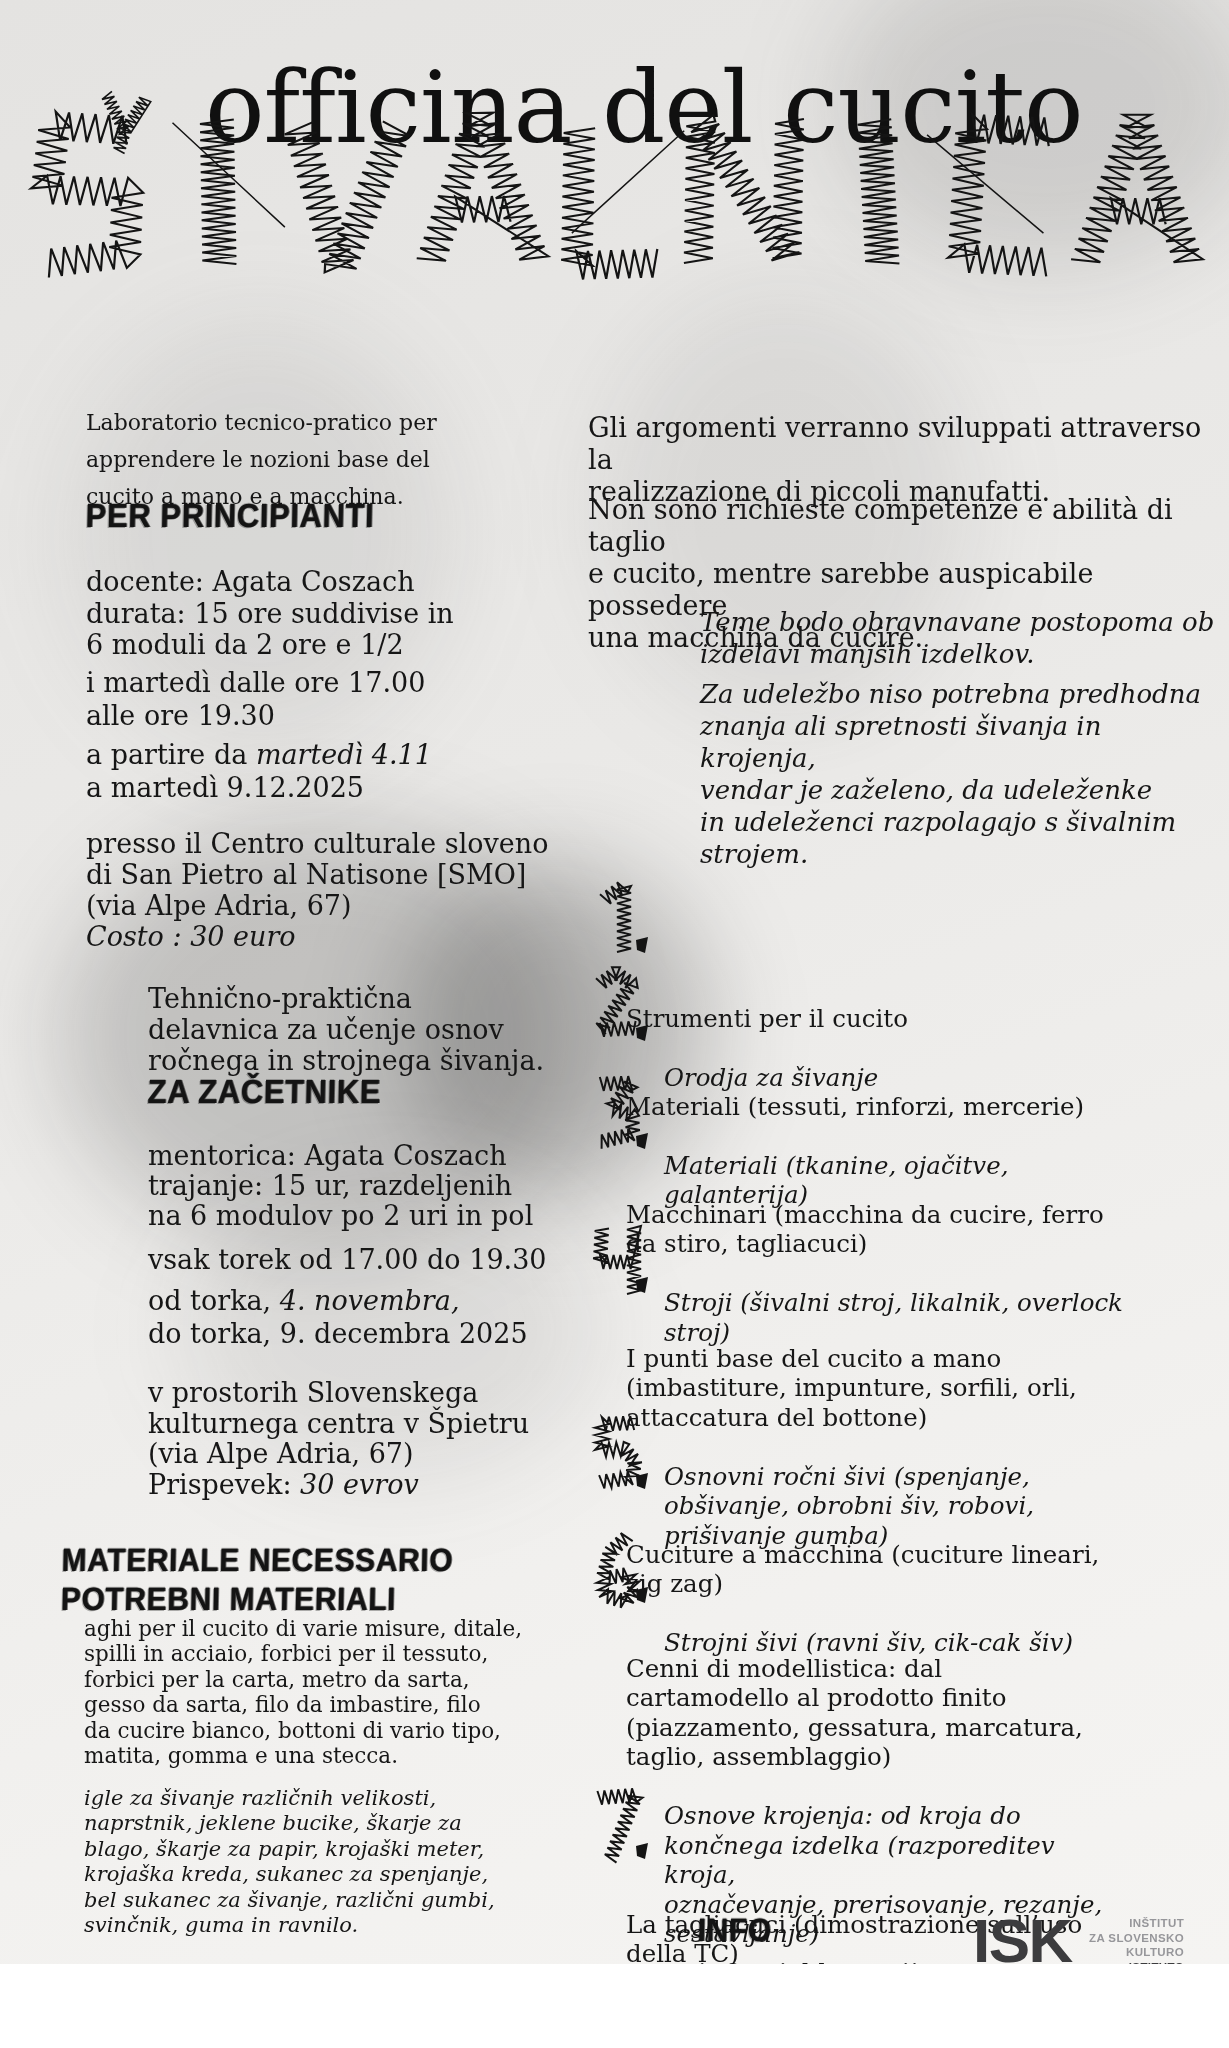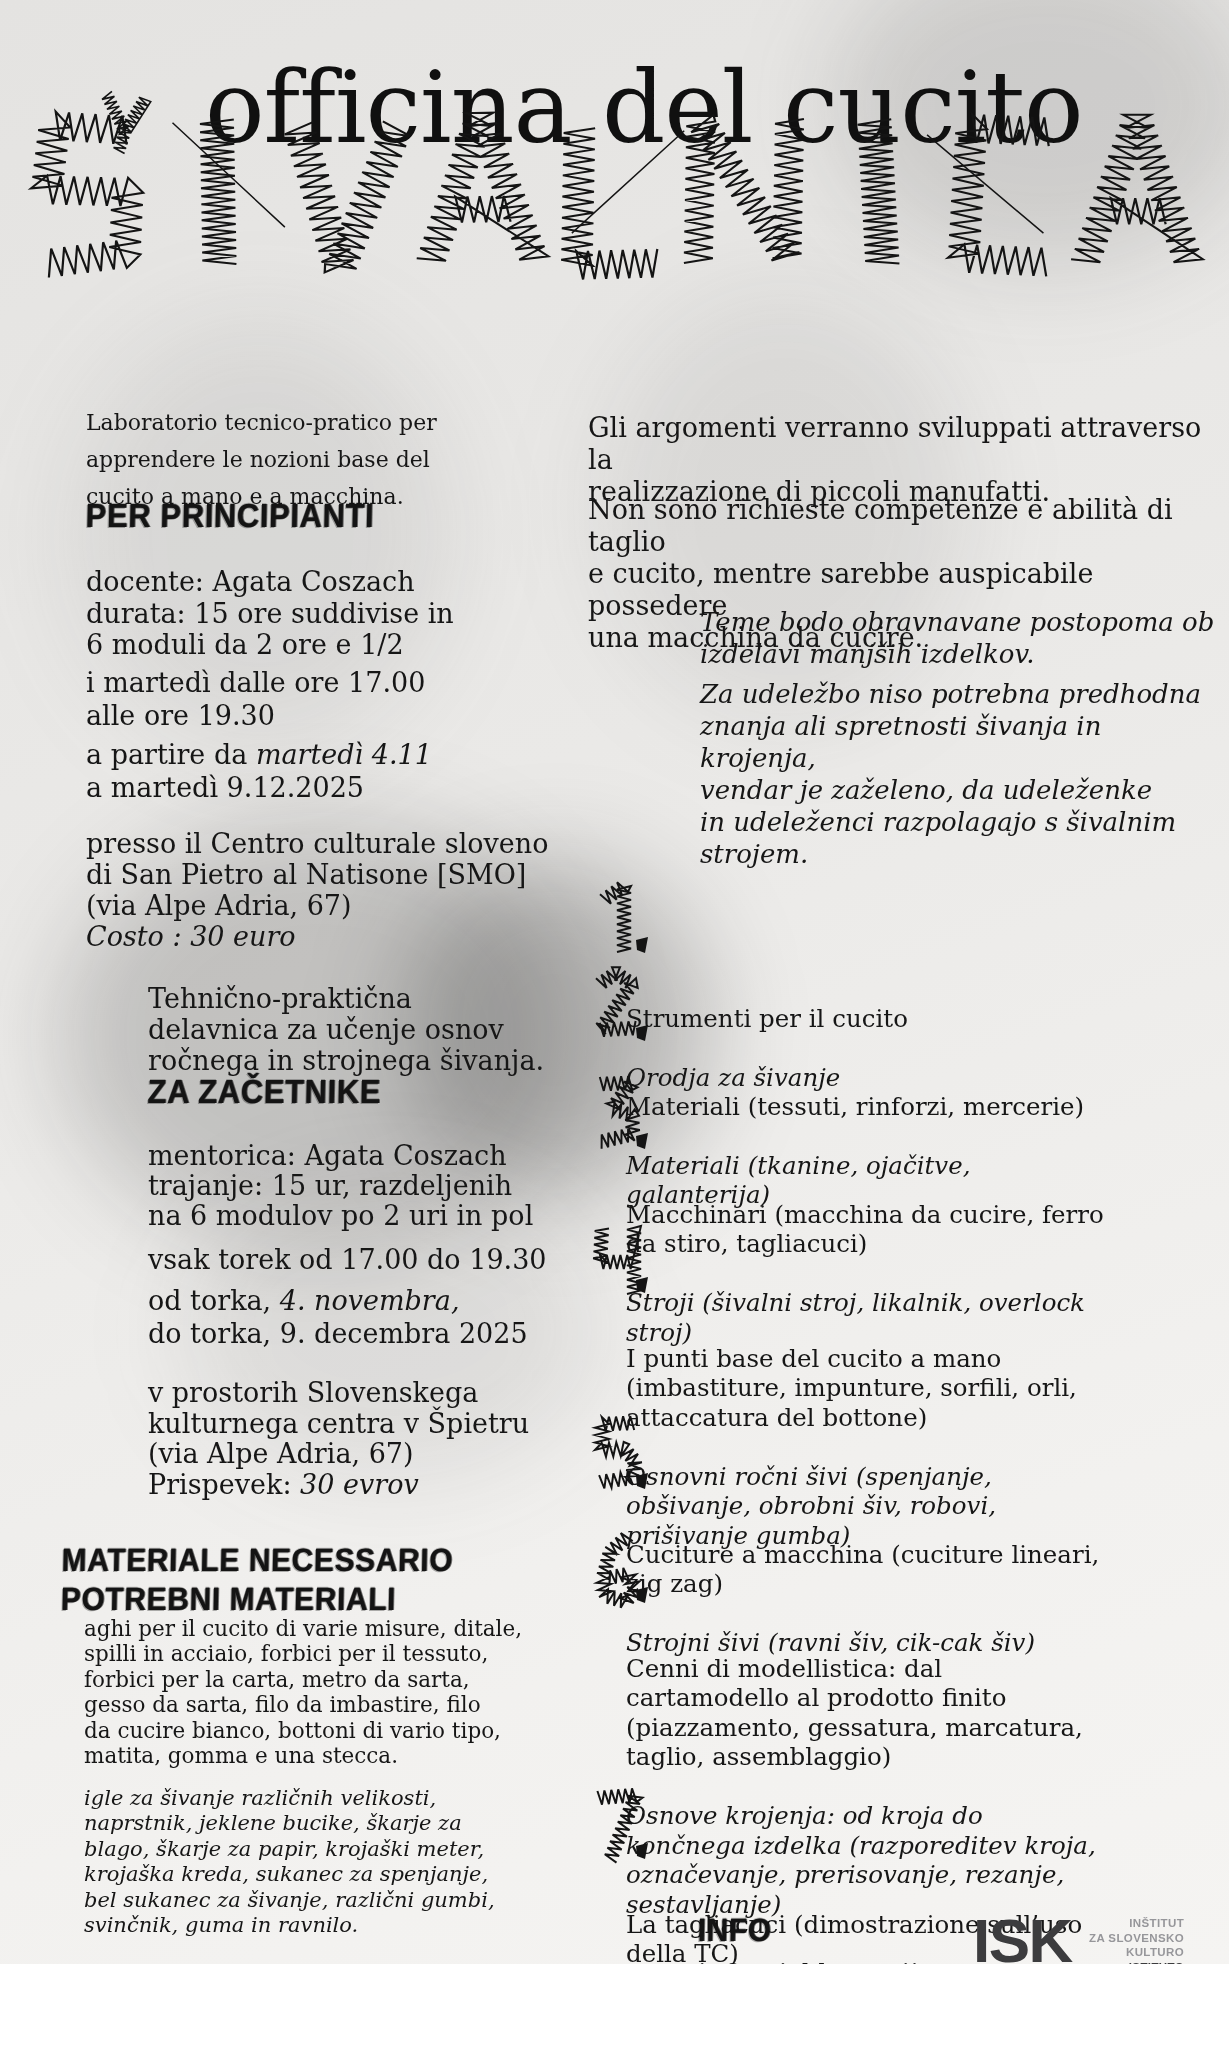--- a/index.html
+++ b/index.html
@@ -25,21 +25,21 @@
   }
   #title-main{
     position:absolute;left:205px;top:58px;
     font-size:99px;line-height:1;letter-spacing:-1px;color:#101010;
   }
   #word-svg,#caron-svg{position:absolute;}
   .item{position:absolute;left:588px;display:flex;align-items:flex-start;flex-direction:column;}
   .item svg{flex:0 0 auto;}
   .itext{margin-left:38px;margin-top:10px;width:505px;
          font-size:24.5px;line-height:29.5px;white-space:pre-line;}
-  .itext .sl{font-style:italic;}
+  .itext .sl{font-style:italic;margin-left:38px;}
   #footer-info{position:absolute;left:698px;top:1912px;}
   #info-heading{position:static;display:block;font-size:30px;margin-bottom:10px;}
   #footer-info .fline{font-size:27.5px;line-height:37px;}
   #logo{position:absolute;left:973px;top:1916px;display:flex;align-items:flex-start;
         font-family:"Liberation Sans","DejaVu Sans",sans-serif;}
   #logo-acronym{font-size:62px;font-weight:900;letter-spacing:-1.5px;line-height:.82;color:#3c3c3e;}
   #logo-lines{margin-left:7px;display:flex;flex-direction:column;align-items:flex-end;}
   .logo-line{font-size:11.5px;line-height:14.6px;font-weight:700;letter-spacing:.4px;white-space:nowrap;}
   .logo-line.gray{color:#96969a;}
   .logo-line.dark{color:#3c3c3e;}

